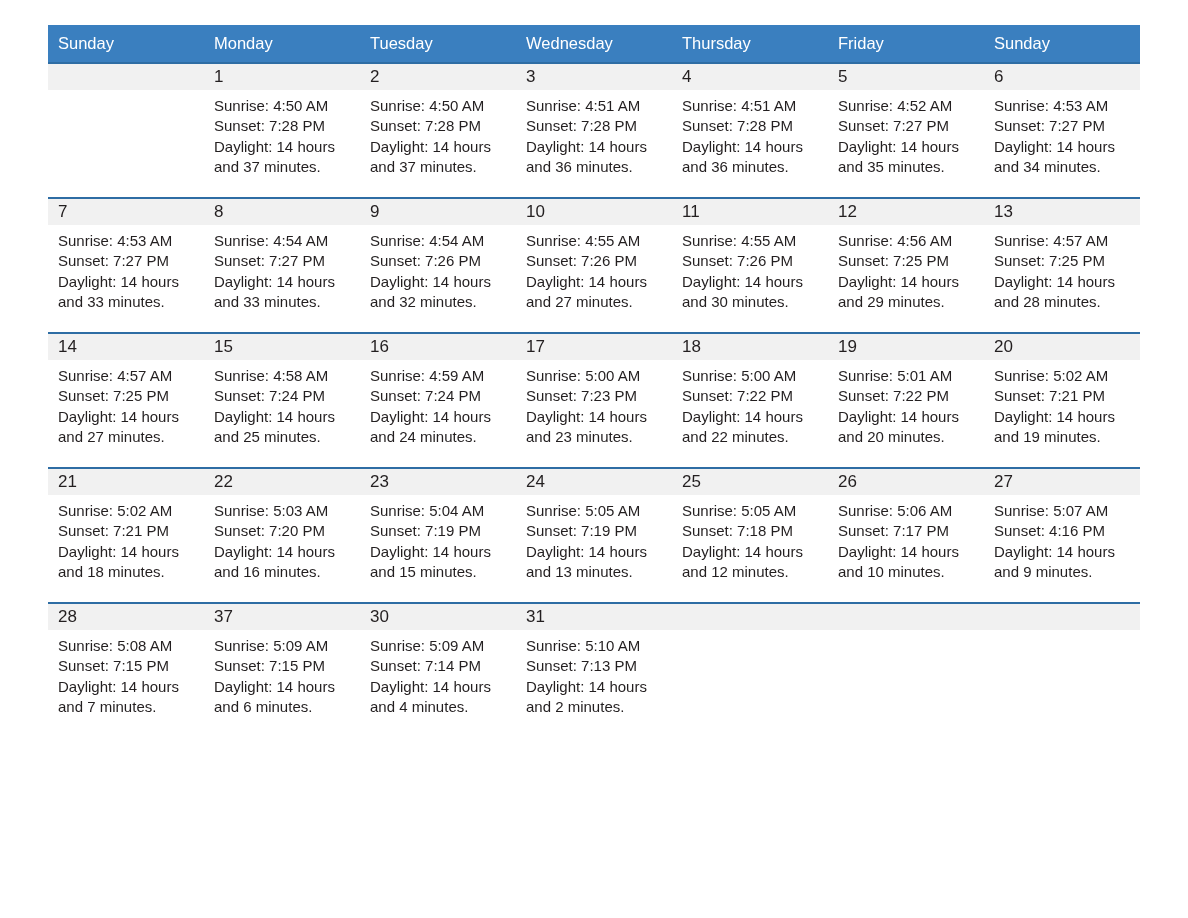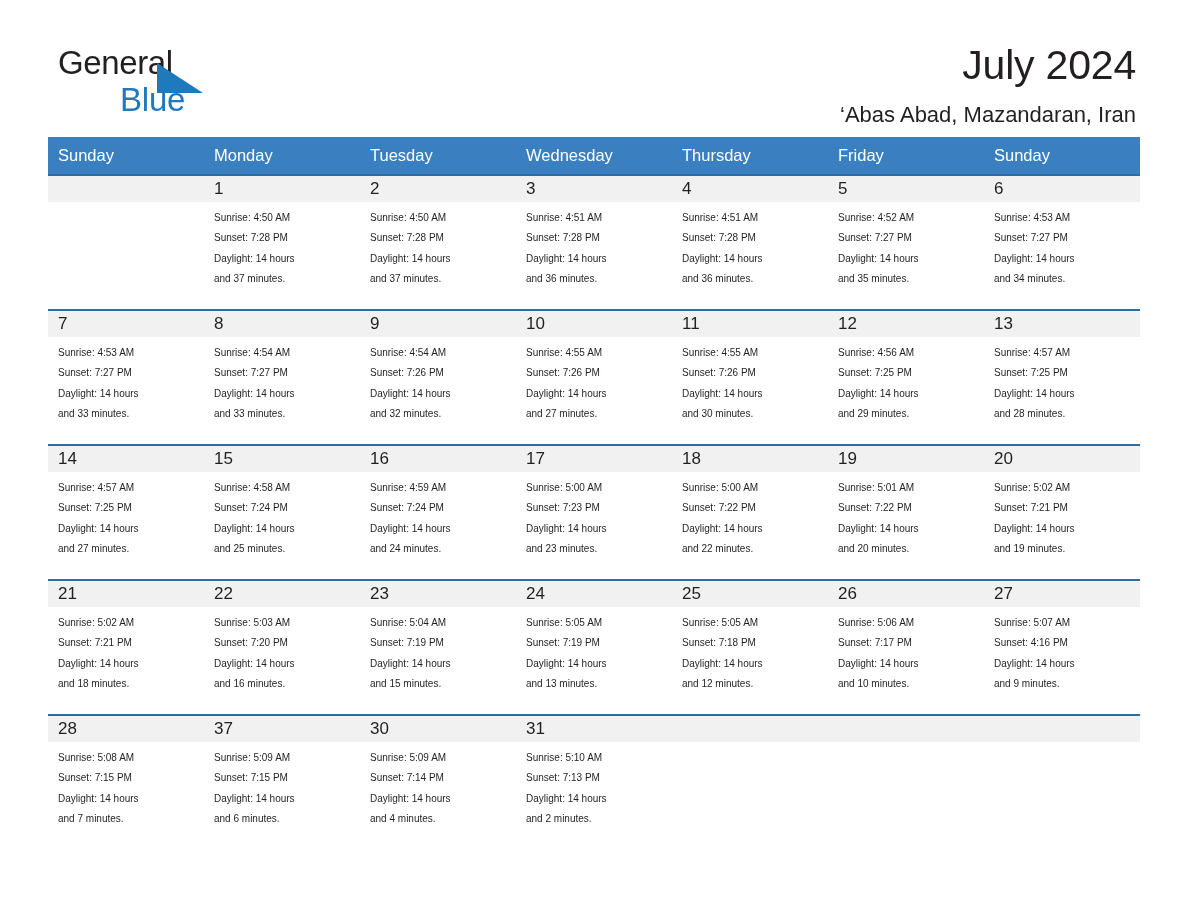--- a/index.html
+++ b/index.html
@@ -112,46 +112,32 @@
     background: #f1f1f1;
     height: 26px;
     line-height: 26px;
     padding-left: 10px;
     font-size: 17px;
     color: #231f20;
     box-sizing: border-box;
   }
   .cell-body {
     padding: 6px 10px 0 10px;
-    font-size: 10px;
+    font-size: 15px;
     line-height: 20.3px;
     color: #231f20;
   }
   .cell-body div { white-space: nowrap; }
   .empty .daynum-band { color: transparent; }
 </style>
 </head>
 <body>
 
 <div class="page">
 
-  <div class="header">
-
-    <div class="logo">
-      <span class="logo-general">General</span>
-      <span class="logo-tri"></span>
-      <span class="logo-blue">Blue</span>
-    </div>
-
-    <div class="title-block">
-      <h1 class="cal-title">July 2024</h1>
-      <h2 class="cal-subtitle">‘Abas Abad, Mazandaran, Iran</h2>
-    </div>
-
-  </div>
 
   <table class="calendar">
     <thead>
       <tr>
         <th>Sunday</th>
         <th>Monday</th>
         <th>Tuesday</th>
         <th>Wednesday</th>
         <th>Thursday</th>
         <th>Friday</th>

